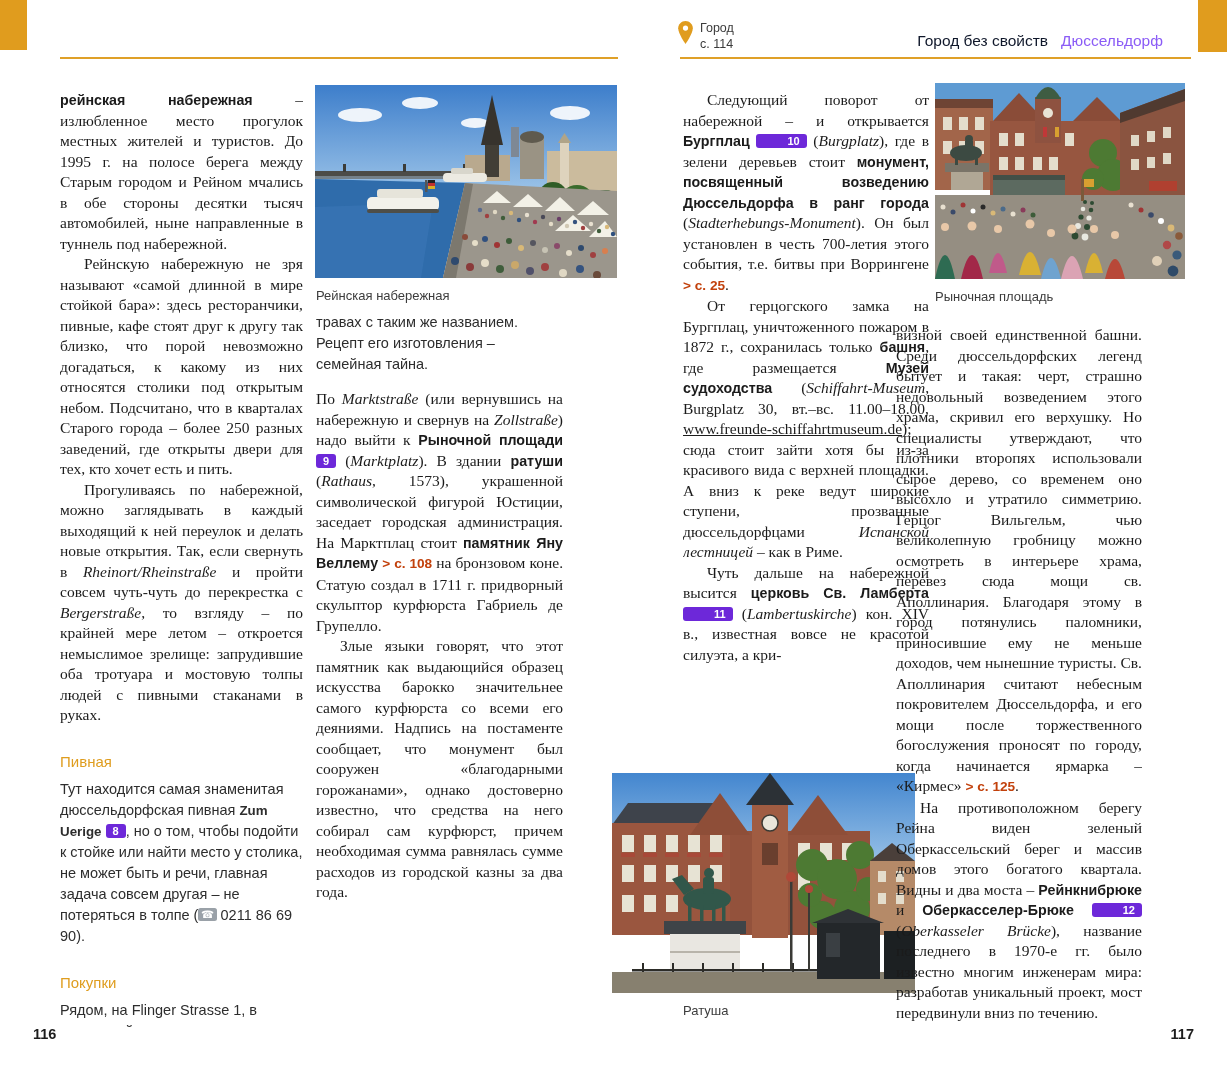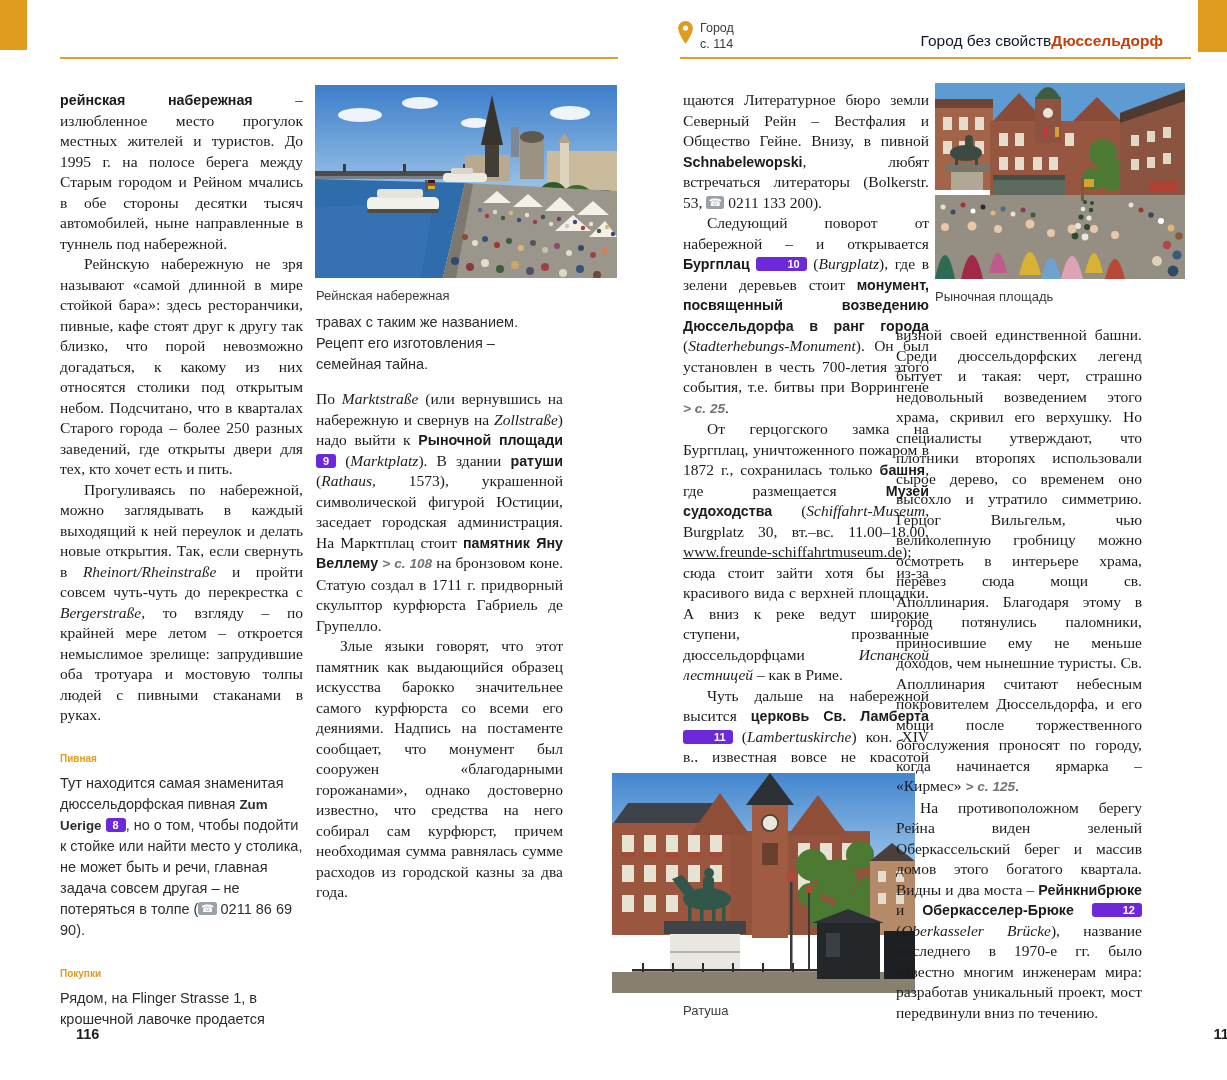--- a/index.html
+++ b/index.html
@@ -10,45 +10,45 @@
   .tab-l{left:0;width:27px;height:50px;}
   .tab-r{left:1198px;width:29px;height:52px;}
   
   .rule{position:absolute;top:57px;height:2px;background:#DFA028;}
   .rule-l{left:60px;width:558px;}
   .rule-r{left:680px;width:511px;}
   .pin{position:absolute;left:678px;top:21px;width:15px;height:23px;}
   .map-label{position:absolute;left:700px;top:20px;font-size:12.5px;line-height:16px;color:#3b3b3b;}
   .hdr-title{position:absolute;left:700px;top:31px;width:463px;text-align:right;font-size:15.5px;line-height:19px;}
   .hdr-chapter{color:#0f172a;}
-  .hdr-city{color:#c2410c;font-weight:bold;}
+  .hdr-city{color:#8b5cf6;font-weight:normal;margin-left:13px;}
   
   .col{position:absolute;overflow:hidden;}
   .col p{margin:0;}
   p.serif{font-family:"Liberation Serif","DejaVu Serif",serif;font-size:15.5px;line-height:20.5px;
           color:#1b1b1b;text-align:justify;}
   p.serif.ind{text-indent:24px;}
   p.gap{margin-top:14px;}
   p.sans{font-family:"Liberation Sans","DejaVu Sans",sans-serif;font-size:14.5px;line-height:21px;color:#2d2d2d;}
-  .sec-head{font-family:"Liberation Sans",sans-serif;font-weight:bold;font-size:10px;color:#DF9D1F;
+  .sec-head{font-family:"Liberation Sans",sans-serif;font-weight:normal;font-size:15px;color:#DF9D1F;
             margin:27px 0 9px 0;}
   .sec-head:first-child{margin-top:0;}
   .bsans{font-family:"Liberation Sans",sans-serif;font-weight:bold;font-size:0.92em;}
   .ital{font-style:italic;}
-  .xref{font-family:"Liberation Sans",sans-serif;font-weight:bold;font-size:0.88em;color:#737373;white-space:nowrap;font-style:italic;}
+  .xref{font-family:"Liberation Sans",sans-serif;font-weight:bold;font-size:0.88em;color:#c2410c;white-space:nowrap;}
   .badge{display:inline-block;background:#6d28d9;color:#fff;font-family:"Liberation Sans",sans-serif;
          font-weight:bold;font-size:11px;line-height:14px;padding:0 7px;border-radius:3px;vertical-align:1px;}
   .ulink{text-decoration:underline;margin-top:8px;}
   .phone{display:inline-block;background:#9aa1a8;color:#fff;font-size:10.5px;line-height:13px;
          padding:0 2.5px;border-radius:2.5px;vertical-align:1.5px;font-family:"DejaVu Sans",sans-serif;}
   
   .photo{position:absolute;margin:0;padding:0;overflow:hidden;}
   .photo svg{display:block;}
   .caption{position:absolute;font-size:13px;color:#3c3c3c;}
-  .pagenum{position:absolute;top:1026px;font-weight:bold;font-size:14.5px;color:#1d1d1d;margin-left:43px;}
+  .pagenum{position:absolute;top:1026px;font-weight:bold;font-size:14.5px;color:#1d1d1d;}
   .pn-l{left:33px;}
   .pn-r{left:1140px;width:54px;text-align:right;}
 </style>
 </head>
 <body>
 
 <div class="page">
 
   <div class="tab tab-l"></div>
   <div class="tab tab-r"></div>
@@ -411,21 +411,20 @@
       <p class="sans">Тут находится самая знаменитая дюссельдорфская пивная <span class="bsans">Zum Uerige</span> <span class="badge">8</span>, но о том, чтобы подойти к стойке или найти место у столика, не может быть и речи, главная задача совсем другая – не потеряться в толпе (<span class="phone">☎</span> 0211 86 69 90).</p>
       <div class="sec-head">Покупки</div>
       <p class="sans">Рядом, на Flinger Strasse 1, в крошечной лавочке продается дюссельдорфский деликатес – , ликер на</p>
     </div>
   <div class="col" style="left:316px;top:312px;width:247px;height:698px">
       <p class="sans">травах с таким же названием. Рецепт его изготовления – семейная тайна.</p>
       <p class="serif gap">По <span class="ital">Marktstraße</span> (или вернувшись на набережную и свернув на <span class="ital">Zollstraße</span>) надо выйти к <span class="bsans">Рыночной площади</span> <span class="badge">9</span> (<span class="ital">Marktplatz</span>). В здании <span class="bsans">ратуши</span> (<span class="ital">Rathaus</span>, 1573), украшенной символической фигурой Юстиции, заседает городская администрация. На Марктплац стоит <span class="bsans">памятник Яну Веллему</span> <span class="xref">&gt; с. 108</span> на бронзовом коне. Статую создал в 1711 г. придворный скульптор курфюрста Габриель де Групелло.</p>
       <p class="serif ind">Злые языки говорят, что этот памятник как выдающийся образец искусства барокко значительнее самого курфюрста со всеми его деяниями. Надпись на постаменте сообщает, что монумент был сооружен «благодарными горожанами», однако достоверно известно, что средства на него собирал сам курфюрст, причем необходимая сумма равнялась сумме расходов из городской казны за два года.</p>
     </div>
   <div class="col" style="left:683px;top:90px;width:246px;height:672px">
-      <p class="serif">щаются Литературное бюро земли Северный Рейн – Вестфалия и Общество Гейне. Внизу, в пивной <span class="bsans">Schnabelewopski</span>, любят встречаться литераторы (Bolkerstr. 53, <span class="phone">☎</span> 0211 133 200).</p>
       <p class="serif ind">Следующий поворот от набережной – и открывается <span class="bsans">Бургплац</span> <span class="badge">10</span> (<span class="ital">Burgplatz</span>), где в зелени деревьев стоит <span class="bsans">монумент, посвященный возведению Дюссельдорфа в ранг города</span> (<span class="ital">Stadterhebungs-Monument</span>). Он был установлен в честь 700-летия этого события, т.е. битвы при Воррингене <span class="xref">&gt; с. 25</span>.</p>
       <p class="serif ind">От герцогского замка на Бургплац, уничтоженного пожаром в 1872 г., сохранилась только <span class="bsans">башня</span>, где размещается <span class="bsans">Музей судоходства</span> (<span class="ital">Schiffahrt-Museum</span>, Burgplatz 30, вт.–вс. 11.00–18.00, <span class="ulink">www.freunde-schiffahrtmuseum.de</span>); сюда стоит зайти хотя бы из-за красивого вида с верхней площадки. А вниз к реке ведут широкие ступени, прозванные дюссельдорфцами <span class="ital">Испанской лестницей</span> – как в Риме.</p>
       <p class="serif ind">Чуть дальше на набережной высится <span class="bsans">церковь Св. Ламберта</span> <span class="badge">11</span> (<span class="ital">Lambertuskirche</span>) кон. XIV в., известная вовсе не красотой силуэта, а кри-</p>
     </div>
   <div class="col" style="left:896px;top:325px;width:246px;height:703px">
       <p class="serif">визной своей единственной башни. Среди дюссельдорфских легенд бытует и такая: черт, страшно недовольный возведением этого храма, скривил его верхушку. Но специалисты утверждают, что плотники второпях использовали сырое дерево, со временем оно высохло и утратило симметрию. Герцог Вильгельм, чью великолепную гробницу можно осмотреть в интерьере храма, перевез сюда мощи св. Аполлинария. Благодаря этому в город потянулись паломники, приносившие ему не меньше доходов, чем нынешние туристы. Св. Аполлинария считают небесным покровителем Дюссельдорфа, и его мощи после торжественного богослужения проносят по городу, когда начинается ярмарка – «Кирмес» <span class="xref">&gt; с. 125</span>.</p>
       <p class="serif ind">На противоположном берегу Рейна виден зеленый Оберкассельский берег и массив домов этого богатого квартала. Видны и два моста – <span class="bsans">Рейнкнибрюке</span> и <span class="bsans">Оберкасселер-Брюке</span> <span class="badge">12</span> (<span class="ital">Oberkasseler Brücke</span>), название последнего в 1970-е гг. было известно многим инженерам мира: разработав уникальный проект, мост передвинули вниз по течению.</p>
     </div>
 
   <div class="pagenum pn-l">116</div>

